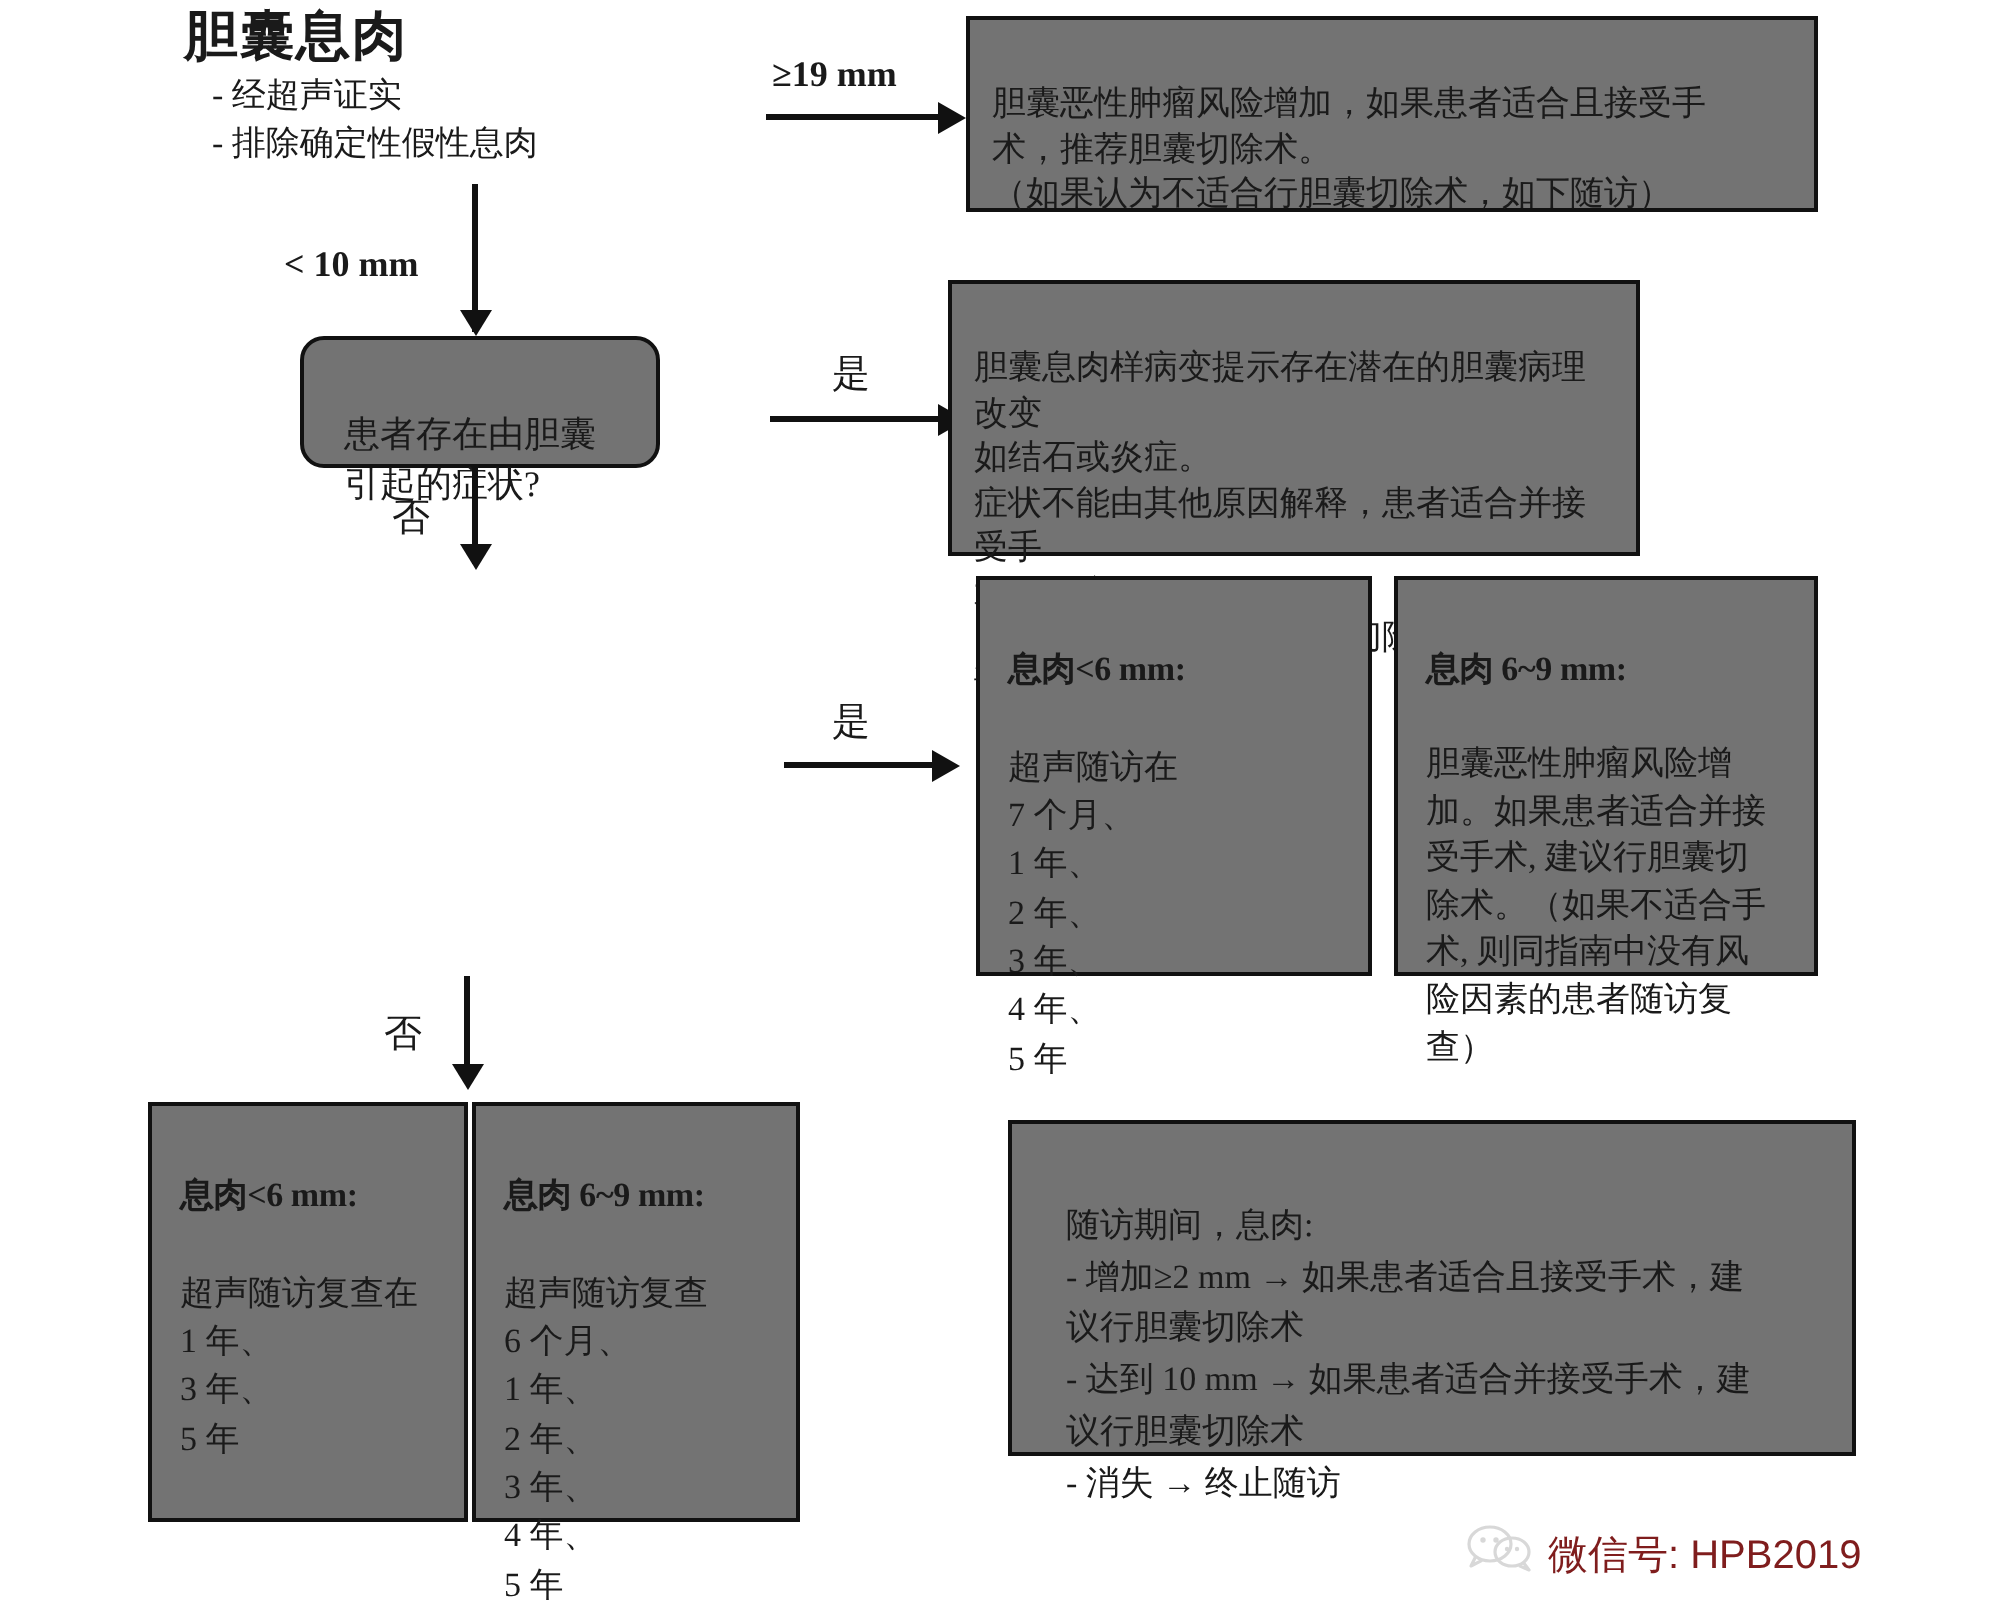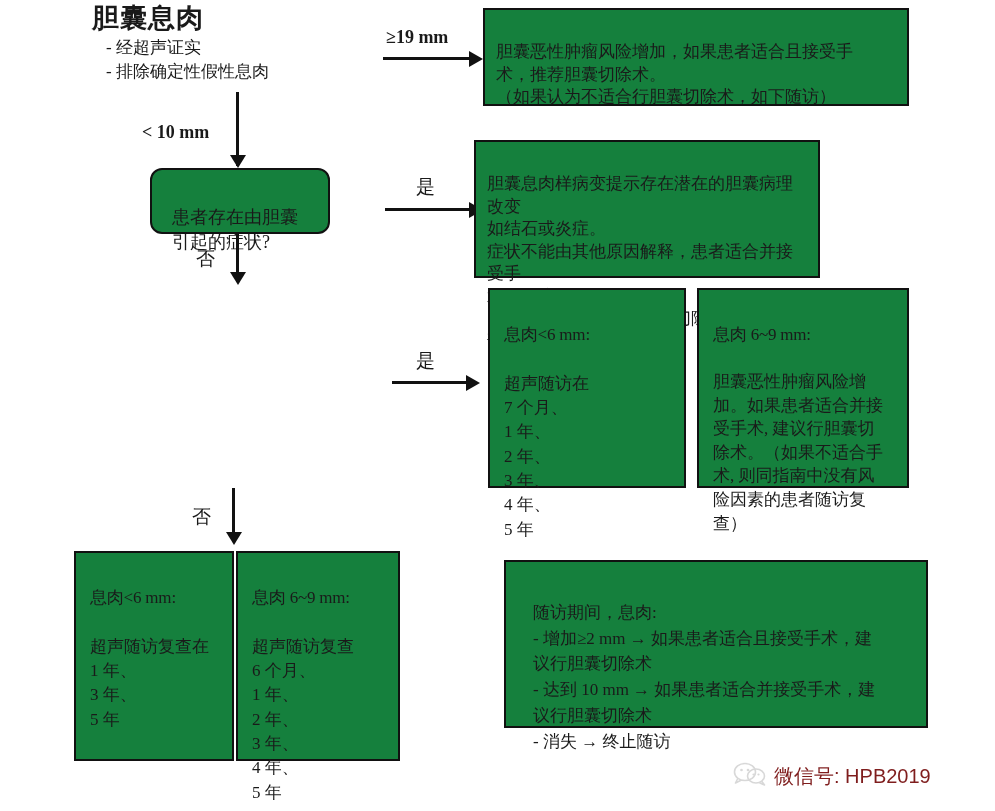--- a/index.html
+++ b/index.html
@@ -16,31 +16,31 @@
     width: 995px;
     height: 811px;
     background: #ffffff;
     overflow: hidden;
   }
 
   .box {
     position: absolute;
     box-sizing: border-box;
     border: 2px solid #111111;
-    background: #15803d;
+    background: #737373;
     padding: 6px 9px 6px 11px;
     line-height: 1.32;
     font-size: 17px;
     white-space: pre-line;
     font-family: "Liberation Serif", "DejaVu Serif", serif;
   }
   .box.tight { line-height: 1.30; }
 
   .hdr {
-    font-weight: normal;
+    font-weight: bold;
     display: block;
     font-size: 17px;
     letter-spacing: -0.2px;
   }
   .bodytext { display: block; }
 
   .title-block {
     position: absolute;
     font-family: "Liberation Serif", "DejaVu Serif", serif;
   }

